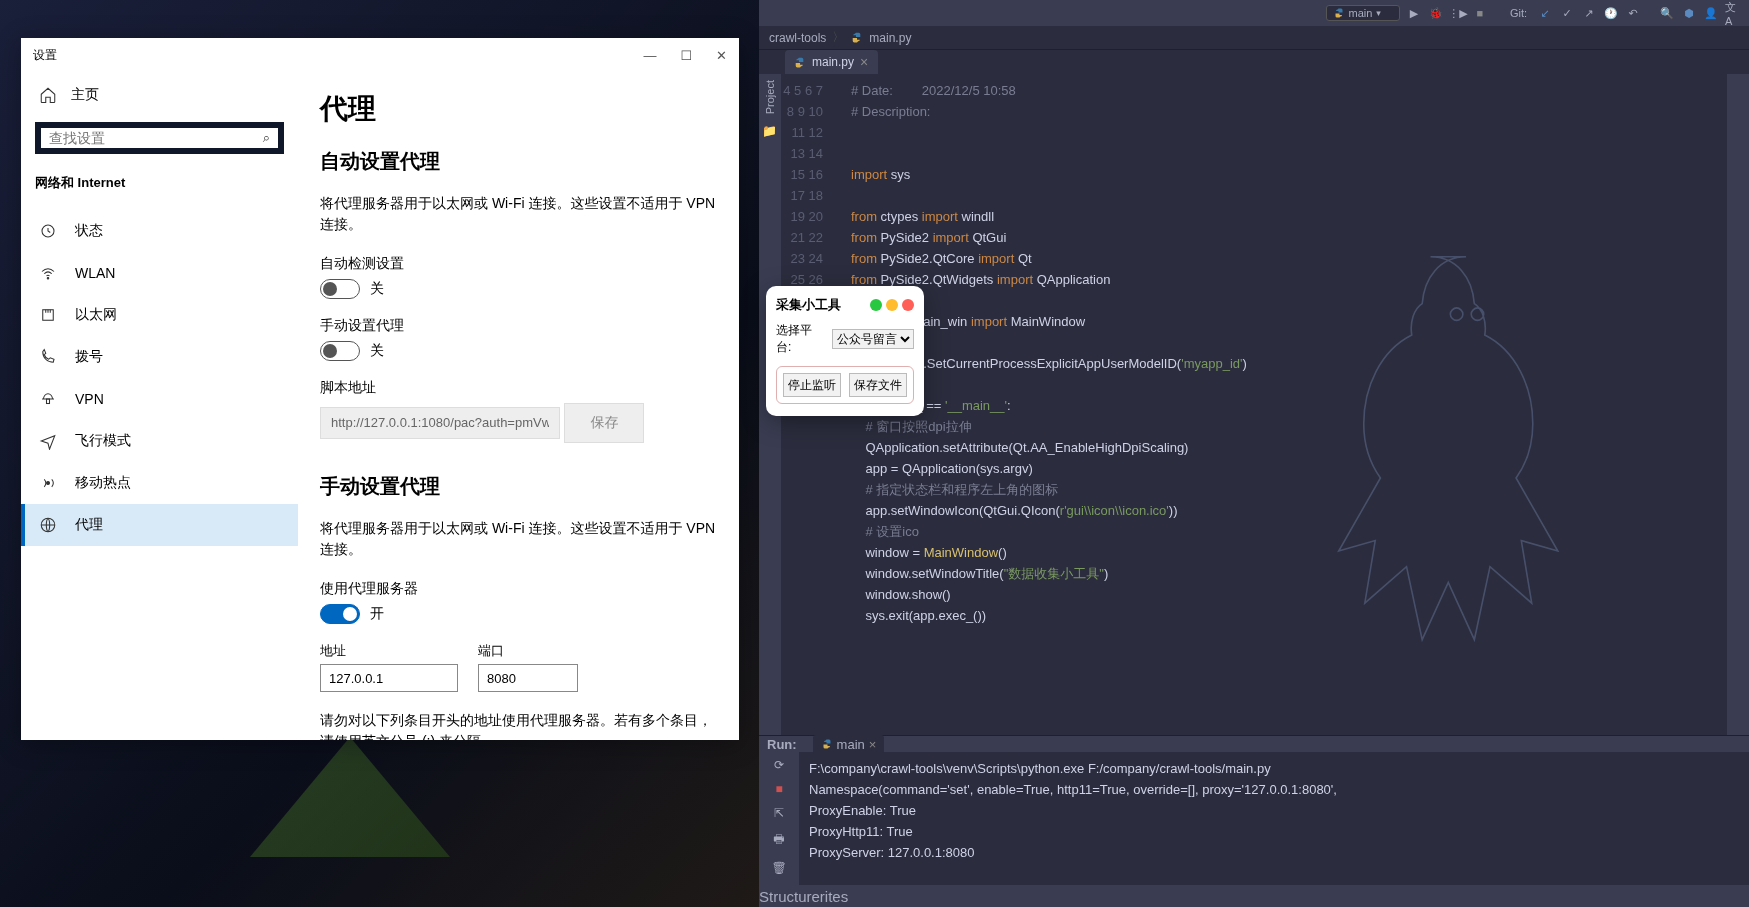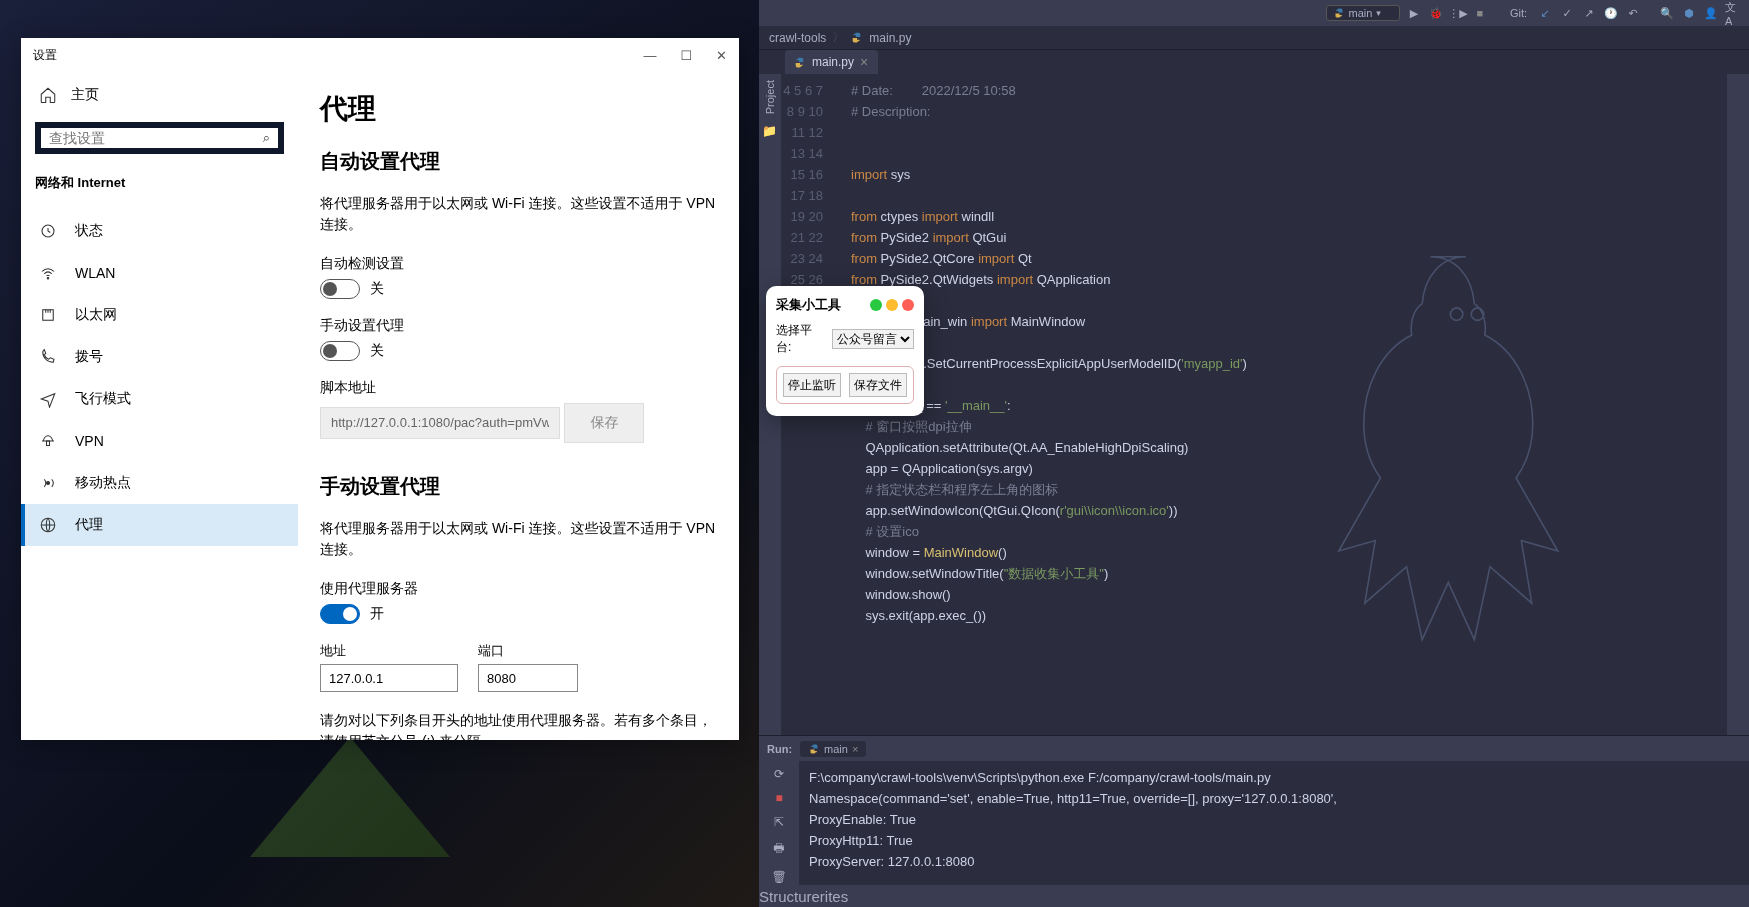--- a/index.html
+++ b/index.html
@@ -72,21 +72,21 @@
 .cm { color:#7a7d92; }
 .fn { color:#d8c070; }
 .cls { color:#cfd2e6; }
 
 
 .anime { position:absolute; right:80px; top:120px; width:420px; height:480px; opacity:.3; pointer-events:none; }
 .anime svg { width:100%; height:100%; stroke:#8aa0d0; stroke-width:1.5; fill:none; }
 
 
 .ide-run { height:150px; border-top:1px solid #1e2030; display:flex; flex-direction:column; }
-.ide-run-hdr { height:25px; background:#3a3d52; display:flex; align-items:center; padding:0 8px; gap:8px; font-size:11px; color:#a8abbe; }
+.ide-run-hdr { height:16px; background:#3a3d52; display:flex; align-items:center; padding:0 8px; gap:16px; font-size:13px; color:#a8abbe; }
 .ide-run-hdr .run-lbl { font-weight:600; }
 .ide-run-hdr .run-tab { background:#2b2d3e; padding:2px 8px; border-radius:3px; display:flex; align-items:center; gap:4px; }
 .ide-run-body { flex:1; display:flex; }
 .ide-run-tools { width:40px; background:#3a3d52; display:flex; flex-direction:column; align-items:center; padding-top:6px; gap:10px; }
 .ide-run-tools span { font-size:12px; color:#a8abbe; cursor:pointer; }
 .ide-run-out { flex:1; padding:6px 10px; font-size:13px; line-height:21px; color:#cfd2e6; white-space:pre; overflow:hidden; }
 .ide-status { height:22px; background:#3a3d52; display:flex; align-items:center; padding:0 0; font-size:15px; color:#a8abbe; }
 
 
 .tool-pop { position:absolute; left:766px; top:286px; width:158px; background:#fff; border-radius:10px; box-shadow:0 6px 24px rgba(0,0,0,.35); padding:10px 10px 12px; font-family:"Microsoft YaHei",sans-serif; }
@@ -163,33 +163,33 @@
           <span class="ico">
             <svg viewBox="0 0 24 24">
               <path d="M5 5c0 8 6 14 14 14l1-4-5-2-2 2c-3-1-5-3-6-6l2-2-2-5z"></path>
             </svg>
           </span>
           <span>拨号</span>
         </div>
       <div class="item">
           <span class="ico">
             <svg viewBox="0 0 24 24">
-              <path d="M3 12l18-7-7 18-2-8z"></path>
-            </svg>
-          </span>
-          <span>飞行模式</span>
-        </div>
-      <div class="item">
-          <span class="ico">
-            <svg viewBox="0 0 24 24">
               <path d="M6 12c0-4 3-7 6-7s6 3 6 7M4 12h16"></path>
               <rect x="10" y="12" width="4" height="6"></rect>
             </svg>
           </span>
           <span>VPN</span>
+        </div>
+      <div class="item">
+          <span class="ico">
+            <svg viewBox="0 0 24 24">
+              <path d="M3 12l18-7-7 18-2-8z"></path>
+            </svg>
+          </span>
+          <span>飞行模式</span>
         </div>
       <div class="item">
           <span class="ico">
             <svg viewBox="0 0 24 24">
               <circle cx="12" cy="12" r="2" fill="#333"></circle>
               <path d="M7 7a7 7 0 010 10M17 7a7 7 0 010 10"></path>
             </svg>
           </span>
           <span>移动热点</span>
         </div>

